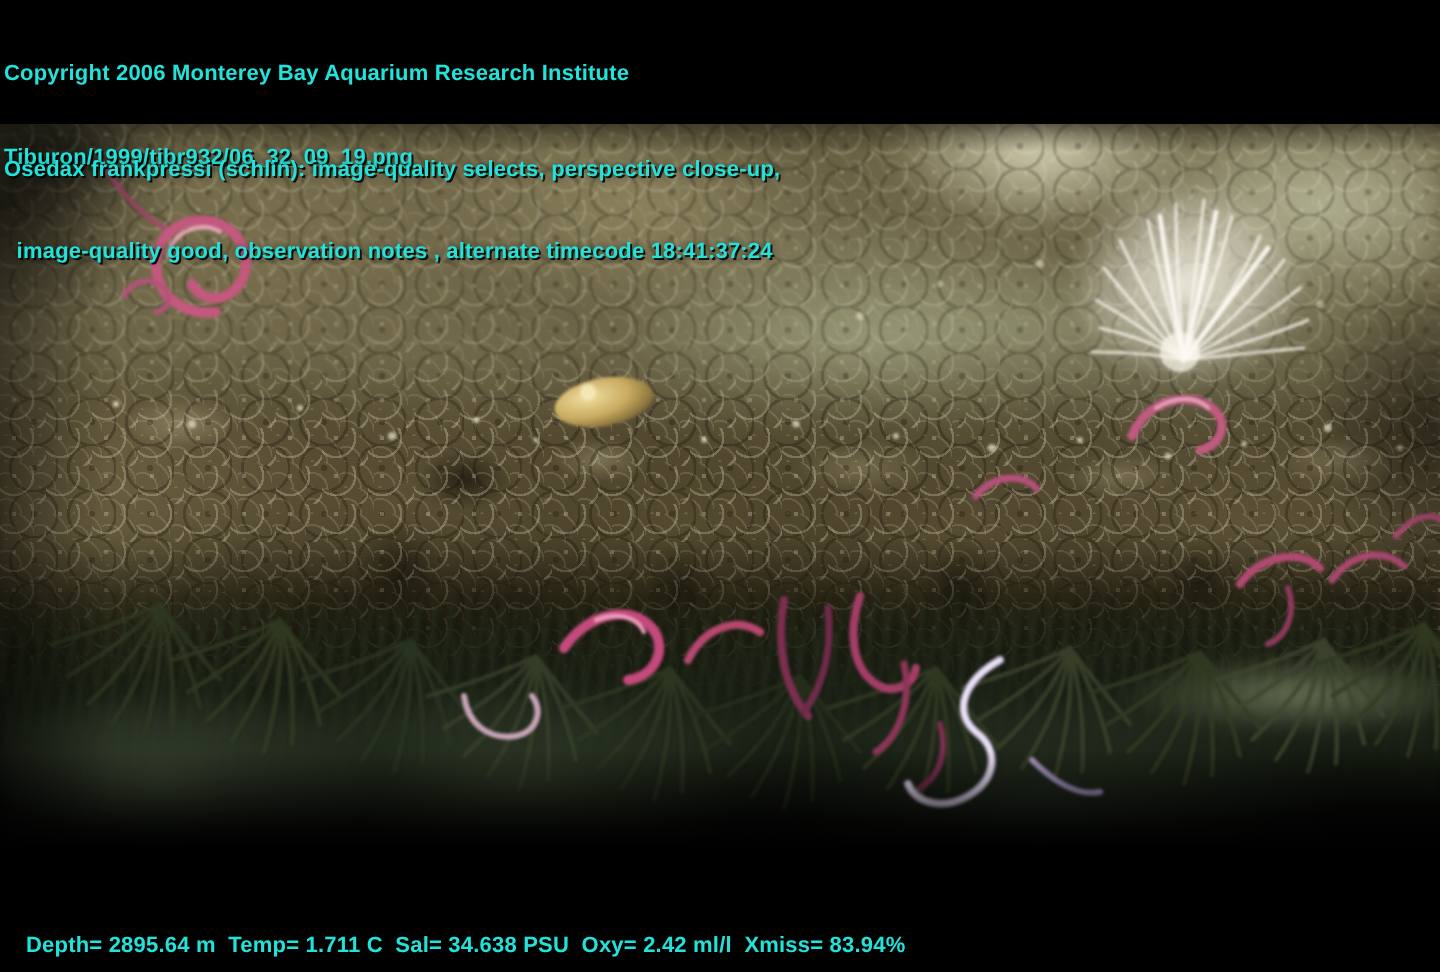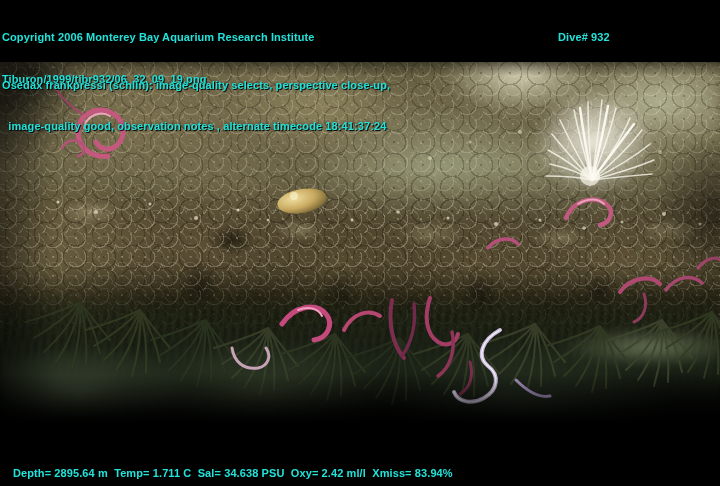--- a/index.html
+++ b/index.html
@@ -266,21 +266,20 @@
     <div class="layer vignette"></div>
   </div>
 
   <div class="bottombar"></div>
 
   <div class="osd hdr-left">
     <div>Copyright 2006 Monterey Bay Aquarium Research Institute</div>
     <div>Tiburon/1999/tibr932/06_32_09_19.png</div>
   </div>
   <div class="osd hdr-right">
-    <div>Dive# 932</div>
   </div>
   <div class="osd annot">
     <div>Osedax frankpressi (schlin): image-quality selects, perspective close-up,</div>
     <div>  image-quality good, observation notes , alternate timecode 18:41:37:24</div>
   </div>
   <div class="osd footer-text">Depth= 2895.64 m  Temp= 1.711 C  Sal= 34.638 PSU  Oxy= 2.42 ml/l  Xmiss= 83.94%</div>
 
 </div>
 
 </body></html>

